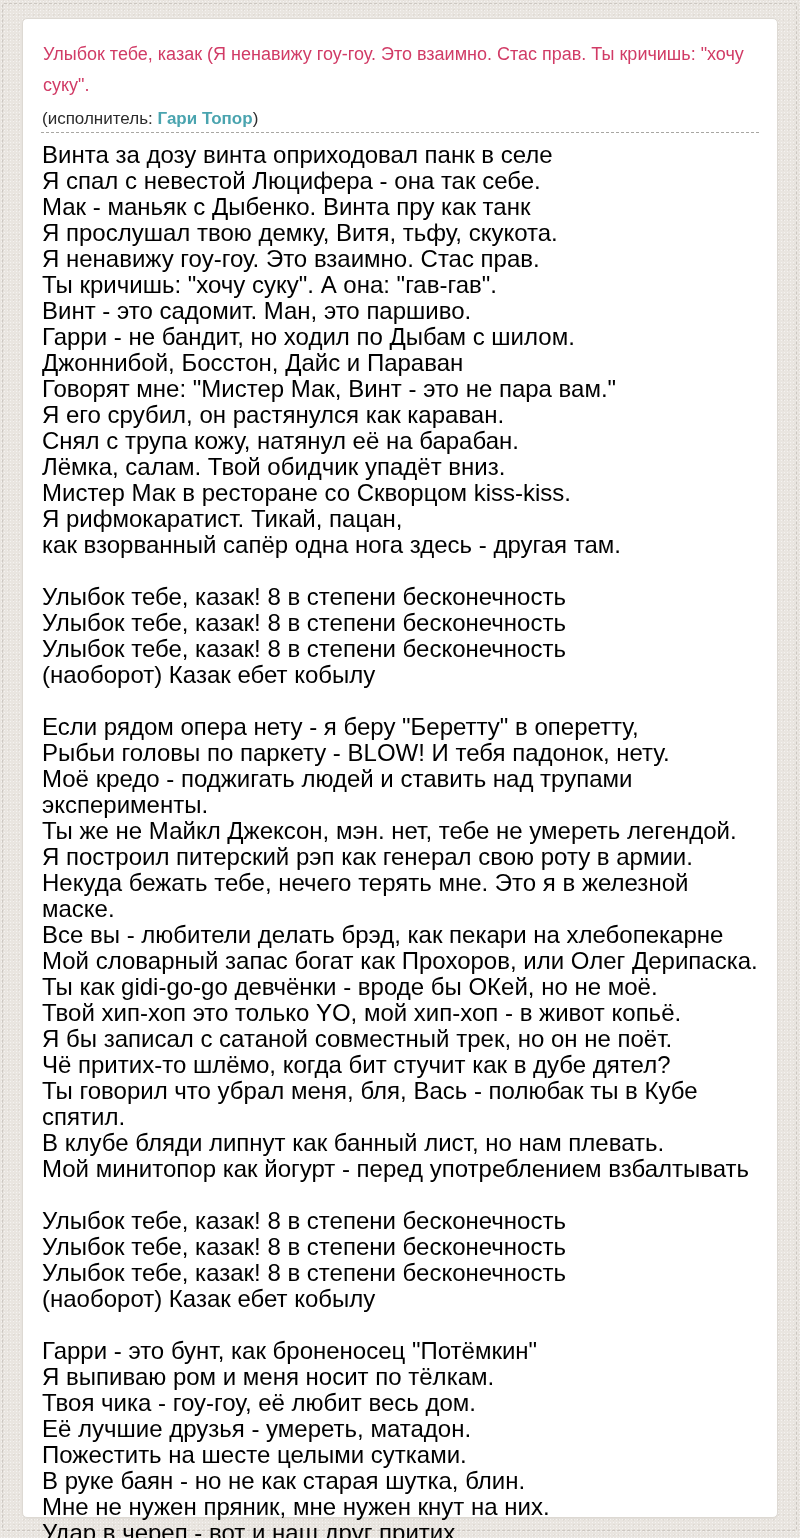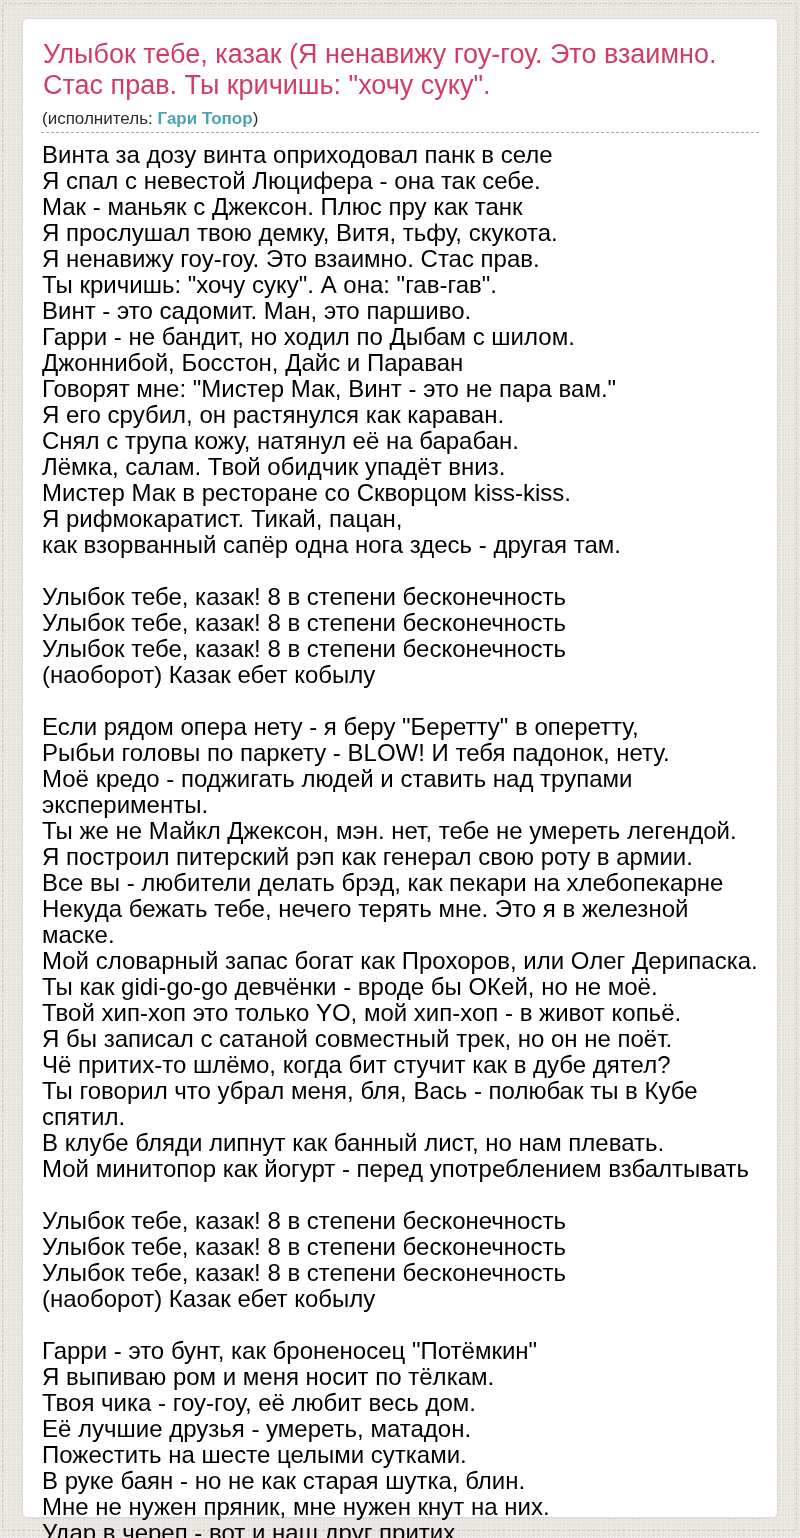--- a/index.html
+++ b/index.html
@@ -35,21 +35,21 @@
     box-sizing: border-box;
     background: #ffffff;
     border: 1px solid #ddd9d3;
     border-radius: 5px;
     box-shadow: 0 1px 2px rgba(0,0,0,0.04);
     padding: 20px 18px 26px 18px;
   }
   .title {
     margin: 0;
     padding: 0 2px 0 2px;
-    font-size: 27px;
+    font-size: 18px;
     line-height: 31px;
     font-weight: normal;
     color: #d13b66;
   }
   .artist {
     margin: 7px 0 0 0;
     padding: 0 0 3px 1px;
     font-size: 17px;
     line-height: 21px;
     color: #2b2b2b;
@@ -79,21 +79,21 @@
 
 <main class="card">
   <h1 class="title">Улыбок тебе, казак (Я ненавижу гоу-гоу. Это взаимно. Стас прав. Ты кричишь: "хочу суку".</h1>
 
   <p class="artist"><span>(исполнитель:</span> <a class="artist-link">Гари Топор</a><span>)</span></p>
 
   <div class="lyrics">
       <div class="stanza">
         <div class="line">Винта за дозу винта оприходовал панк в селе</div>
         <div class="line">Я спал с невестой Люцифера - она так себе.</div>
-        <div class="line">Мак - маньяк с Джексон. Плюс пру как танк</div>
+        <div class="line">Мак - маньяк с Дыбенко. Винта пру как танк</div>
         <div class="line">Я прослушал твою демку, Витя, тьфу, скукота.</div>
         <div class="line">Я ненавижу гоу-гоу. Это взаимно. Стас прав.</div>
         <div class="line">Ты кричишь: "хочу суку". А она: "гав-гав".</div>
         <div class="line">Винт - это садомит. Ман, это паршиво.</div>
         <div class="line">Гарри - не бандит, но ходил по Дыбам с шилом.</div>
         <div class="line">Джоннибой, Босстон, Дайс и Параван</div>
         <div class="line">Говорят мне: "Мистер Мак, Винт - это не пара вам."</div>
         <div class="line">Я его срубил, он растянулся как караван.</div>
         <div class="line">Снял с трупа кожу, натянул её на барабан.</div>
         <div class="line">Лёмка, салам. Твой обидчик упадёт вниз.</div>
@@ -106,22 +106,22 @@
         <div class="line">Улыбок тебе, казак! 8 в степени бесконечность</div>
         <div class="line">Улыбок тебе, казак! 8 в степени бесконечность</div>
         <div class="line">(наоборот) Казак ебет кобылу</div>
       </div>
       <div class="stanza">
         <div class="line">Если рядом опера нету - я беру "Беретту" в оперетту,</div>
         <div class="line">Рыбьи головы по паркету - BLOW! И тебя падонок, нету.</div>
         <div class="line">Моё кредо - поджигать людей и ставить над трупами эксперименты.</div>
         <div class="line">Ты же не Майкл Джексон, мэн. нет, тебе не умереть легендой.</div>
         <div class="line">Я построил питерский рэп как генерал свою роту в армии.</div>
+        <div class="line">Некуда бежать тебе, нечего терять мне. Это я в железной маске.</div>
         <div class="line">Все вы - любители делать брэд, как пекари на хлебопекарне</div>
-        <div class="line">Некуда бежать тебе, нечего терять мне. Это я в железной маске.</div>
         <div class="line">Мой словарный запас богат как Прохоров, или Олег Дерипаска.</div>
         <div class="line">Ты как gidi-go-go девчёнки - вроде бы ОКей, но не моё.</div>
         <div class="line">Твой хип-хоп это только YO, мой хип-хоп - в живот копьё.</div>
         <div class="line">Я бы записал с сатаной совместный трек, но он не поёт.</div>
         <div class="line">Чё притих-то шлёмо, когда бит стучит как в дубе дятел?</div>
         <div class="line">Ты говорил что убрал меня, бля, Вась - полюбак ты в Кубе спятил.</div>
         <div class="line">В клубе бляди липнут как банный лист, но нам плевать.</div>
         <div class="line">Мой минитопор как йогурт - перед употреблением взбалтывать</div>
       </div>
       <div class="stanza">

